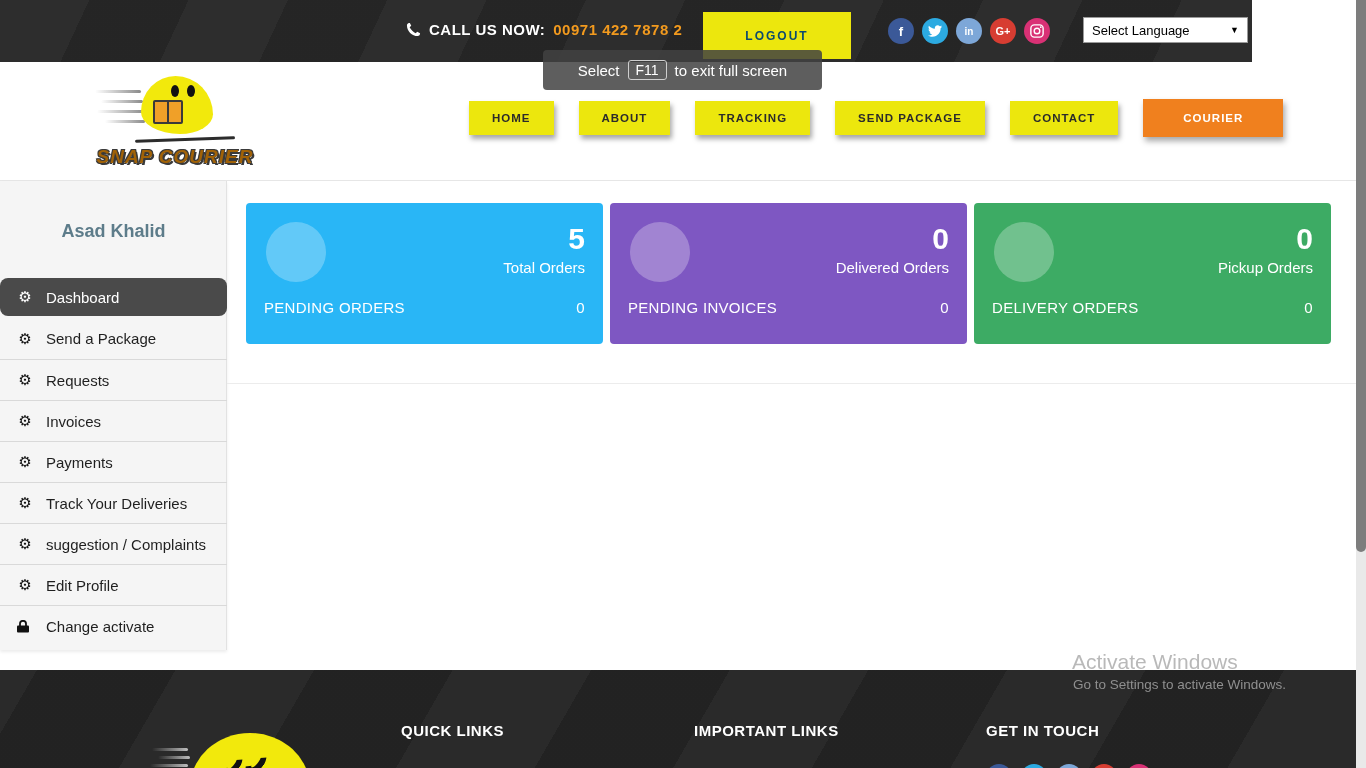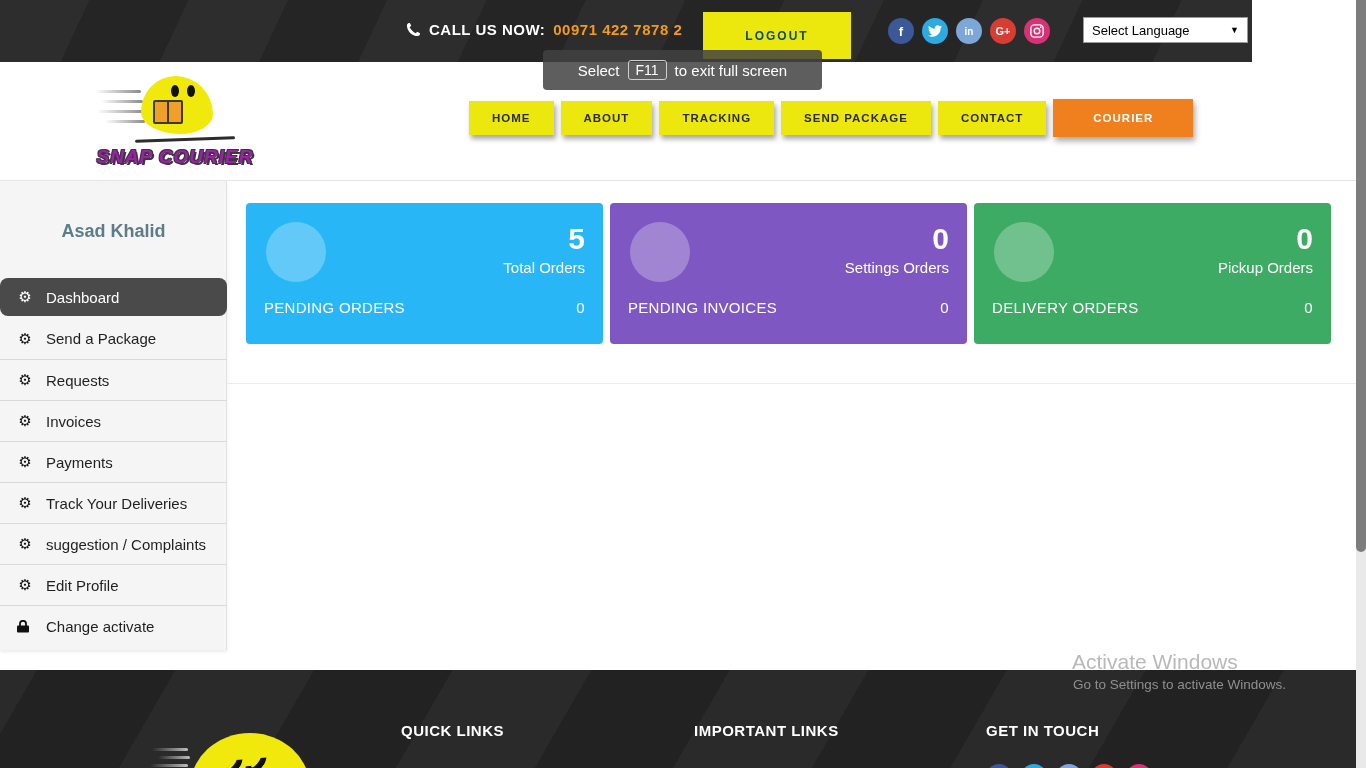--- a/index.html
+++ b/index.html
@@ -39,23 +39,23 @@
     background:linear-gradient(to right, rgba(120,120,120,0), #8a8a8a); }
   #ghost { position:absolute; left:46px; top:0; width:72px; height:58px; background:#f2e90c;
     border-radius:48% 52% 46% 54% / 62% 66% 34% 38%; }
   #ghost .eye { position:absolute; top:9px; width:8px; height:12px; background:#111; border-radius:50%; }
   #pkg { position:absolute; left:58px; top:24px; width:30px; height:24px; background:#f0a028;
     border:2px solid #3a3a3a; border-radius:2px; }
   #pkg:after { content:""; position:absolute; left:12px; top:0; width:2px; height:20px; background:#3a3a3a; }
   #baseline { position:absolute; left:40px; top:62px; width:100px; height:3px; background:#2c2c2c;
     border-radius:2px; transform:rotate(-2deg); }
   #brand-text { position:absolute; left:0px; top:70px; width:160px; text-align:center;
-    font-style:italic; font-weight:bold; font-size:19px; letter-spacing:1px; color:#a21caf;
+    font-style:italic; font-weight:bold; font-size:19px; letter-spacing:1px; color:#a16207;
     text-shadow:-1px -1px 0 #3a3a3a, 1px -1px 0 #3a3a3a, -1px 1px 0 #3a3a3a, 2px 2px 0 #3a3a3a; }
-  #nav-row { position:absolute; left:469px; top:37px; display:flex; gap:7px; align-items:center; }
+  #nav-row { position:absolute; left:469px; top:37px; display:flex; gap:25px; align-items:center; }
   .nav-btn { height:34px; padding:0 23px; background:#ece70d; border:none; cursor:pointer;
     font-weight:bold; font-size:11.5px; letter-spacing:1px; color:#2b2b2b;
     box-shadow:2px 4px 5px rgba(0,0,0,0.35); }
   #profile-btn { height:38px; padding:0 40px; background:#f0801e; color:#fff;
     box-shadow:2px 4px 6px rgba(0,0,0,0.35); }
 
   
   #sidebar { position:absolute; left:0; top:181px; width:227px; height:469px; background:#f5f5f5;
     border-right:1px solid #e2e2e2; box-shadow:0 2px 3px rgba(0,0,0,0.08); }
   #user-name { position:absolute; left:0; top:40px; width:227px; text-align:center;
@@ -240,21 +240,21 @@
     <div class="bottomrow">
       <span>PENDING ORDERS</span>
       <span>0</span>
     </div>
   </div>
 
   <div class="card" style="background:#7e57c2">
     <div class="circle"></div>
     <div class="bigwrap">
       <div class="bignum">0</div>
-      <div class="biglabel">Settings Orders</div>
+      <div class="biglabel">Delivered Orders</div>
     </div>
     <div class="bottomrow">
       <span>PENDING INVOICES</span>
       <span>0</span>
     </div>
   </div>
 
   <div class="card" style="background:#3dab64">
     <div class="circle"></div>
     <div class="bigwrap">

